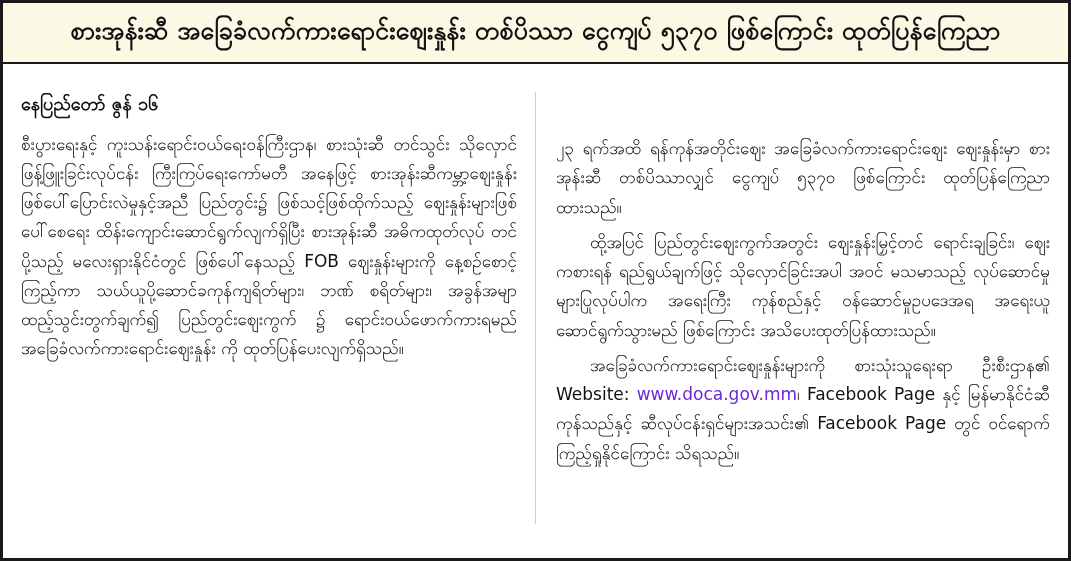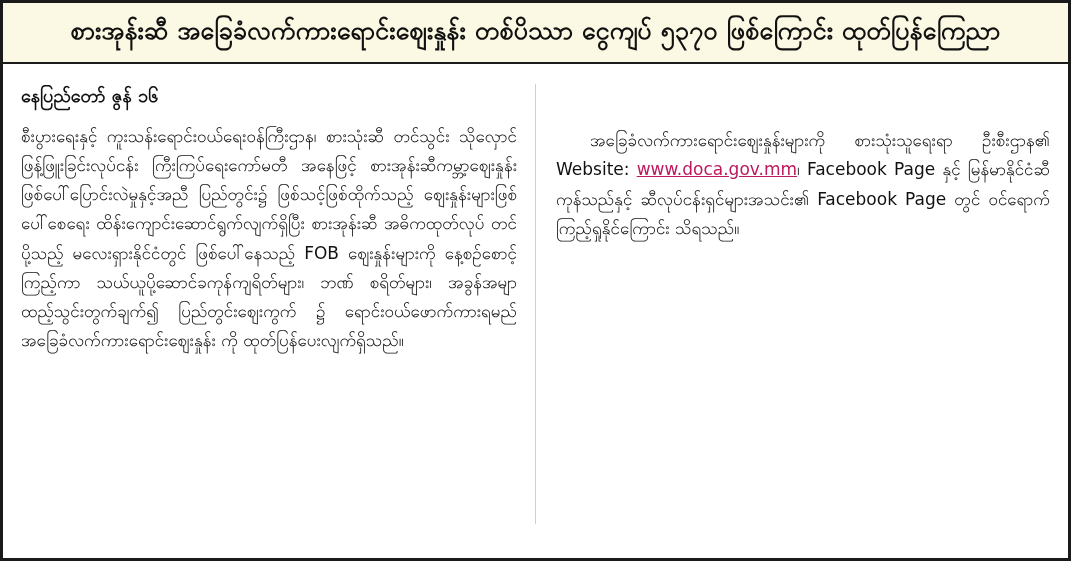--- a/index.html
+++ b/index.html
@@ -33,21 +33,21 @@
     font-size: 25px;
     font-weight: bold;
     color: #111111;
     line-height: 1.25;
     letter-spacing: 0.2px;
     white-space: nowrap;
   }
   .body-area {
     display: flex;
     flex-direction: row;
-    padding: 20px 18px 10px 18px;
+    padding: 28px 18px 10px 18px;
     height: 470px;
     box-sizing: border-box;
     justify-content: center;
   }
   .col {
     box-sizing: border-box;
     position: relative;
   }
   .col-left {
     width: 516px;
@@ -79,22 +79,21 @@
     text-justify: inter-word;
     text-indent: 34px;
   }
   p.para.first {
     text-indent: 0;
   }
   .spacer-top {
     height: 42px;
   }
   .link {
-    color: #be185d;
-    text-decoration: underline;
+    color: #6d28d9;
     cursor: pointer;
   }
   .signoff {
     margin: 8px 0 0 0;
     font-size: 17px;
     font-weight: bold;
     color: #111111;
     text-align: right;
   }
 </style>
@@ -111,17 +110,19 @@
 
     <div class="col col-left">
       <div class="dateline">နေပြည်တော်  ဇွန်  ၁၆</div>
       <p class="para first">စီးပွားရေးနှင့် ကူးသန်းရောင်းဝယ်ရေးဝန်ကြီးဌာန၊ စားသုံးဆီ တင်သွင်း သိုလှောင်ဖြန့်ဖြူးခြင်းလုပ်ငန်း ကြီးကြပ်ရေးကော်မတီ အနေဖြင့် စားအုန်းဆီကမ္ဘာ့ဈေးနှုန်း ဖြစ်ပေါ်ပြောင်းလဲမှုနှင့်အညီ ပြည်တွင်း၌ ဖြစ်သင့်ဖြစ်ထိုက်သည့် ဈေးနှုန်းများဖြစ်ပေါ်စေရေး ထိန်းကျောင်းဆောင်ရွက်လျက်ရှိပြီး စားအုန်းဆီ အဓိကထုတ်လုပ် တင်ပို့သည့် မလေးရှားနိုင်ငံတွင် ဖြစ်ပေါ်နေသည့် FOB ဈေးနှုန်းများကို နေ့စဉ်စောင့်ကြည့်ကာ သယ်ယူပို့ဆောင်ခကုန်ကျရိတ်များ၊ ဘဏ် စရိတ်များ၊ အခွန်အမျာ ထည့်သွင်းတွက်ချက်၍ ပြည်တွင်းဈေးကွက် ၌ ရောင်းဝယ်ဖောက်ကားရမည် အခြေခံလက်ကားရောင်းဈေးနှုန်း ကို ထုတ်ပြန်ပေးလျက်ရှိသည်။</p>
     </div>
 
     <div class="col-divider"></div>
 
     <div class="col col-right">
       <div class="spacer-top"></div>
+      <p class="para first">၂၃ ရက်အထိ ရန်ကုန်အတိုင်းဈေး အခြေခံလက်ကားရောင်းဈေး ဈေးနှုန်းမှာ စားအုန်းဆီ တစ်ပိဿာလျှင် ငွေကျပ် ၅၃၇၀ ဖြစ်ကြောင်း ထုတ်ပြန်ကြေညာထားသည်။</p>
+      <p class="para">ထို့အပြင် ပြည်တွင်းဈေးကွက်အတွင်း ဈေးနှုန်းမြှင့်တင် ရောင်းချခြင်း၊ ဈေးကစားရန် ရည်ရွယ်ချက်ဖြင့် သိုလှောင်ခြင်းအပါ အဝင် မသမာသည့် လုပ်ဆောင်မှုများပြုလုပ်ပါက အရေးကြီး ကုန်စည်နှင့် ဝန်ဆောင်မှုဥပဒေအရ အရေးယူဆောင်ရွက်သွားမည် ဖြစ်ကြောင်း အသိပေးထုတ်ပြန်ထားသည်။</p>
       <p class="para" id="para-link">အခြေခံလက်ကားရောင်းဈေးနှုန်းများကို စားသုံးသူရေးရာ ဦးစီးဌာန၏ Website: <span class="link">www.doca.gov.mm</span>၊ Facebook Page နှင့် မြန်မာနိုင်ငံဆီကုန်သည်နှင့် ဆီလုပ်ငန်းရှင်များအသင်း၏ Facebook Page တွင် ဝင်ရောက်ကြည့်ရှုနိုင်ကြောင်း သိရသည်။</p>
     </div>
 
   </div>
 </div>
 
 </body></html>

